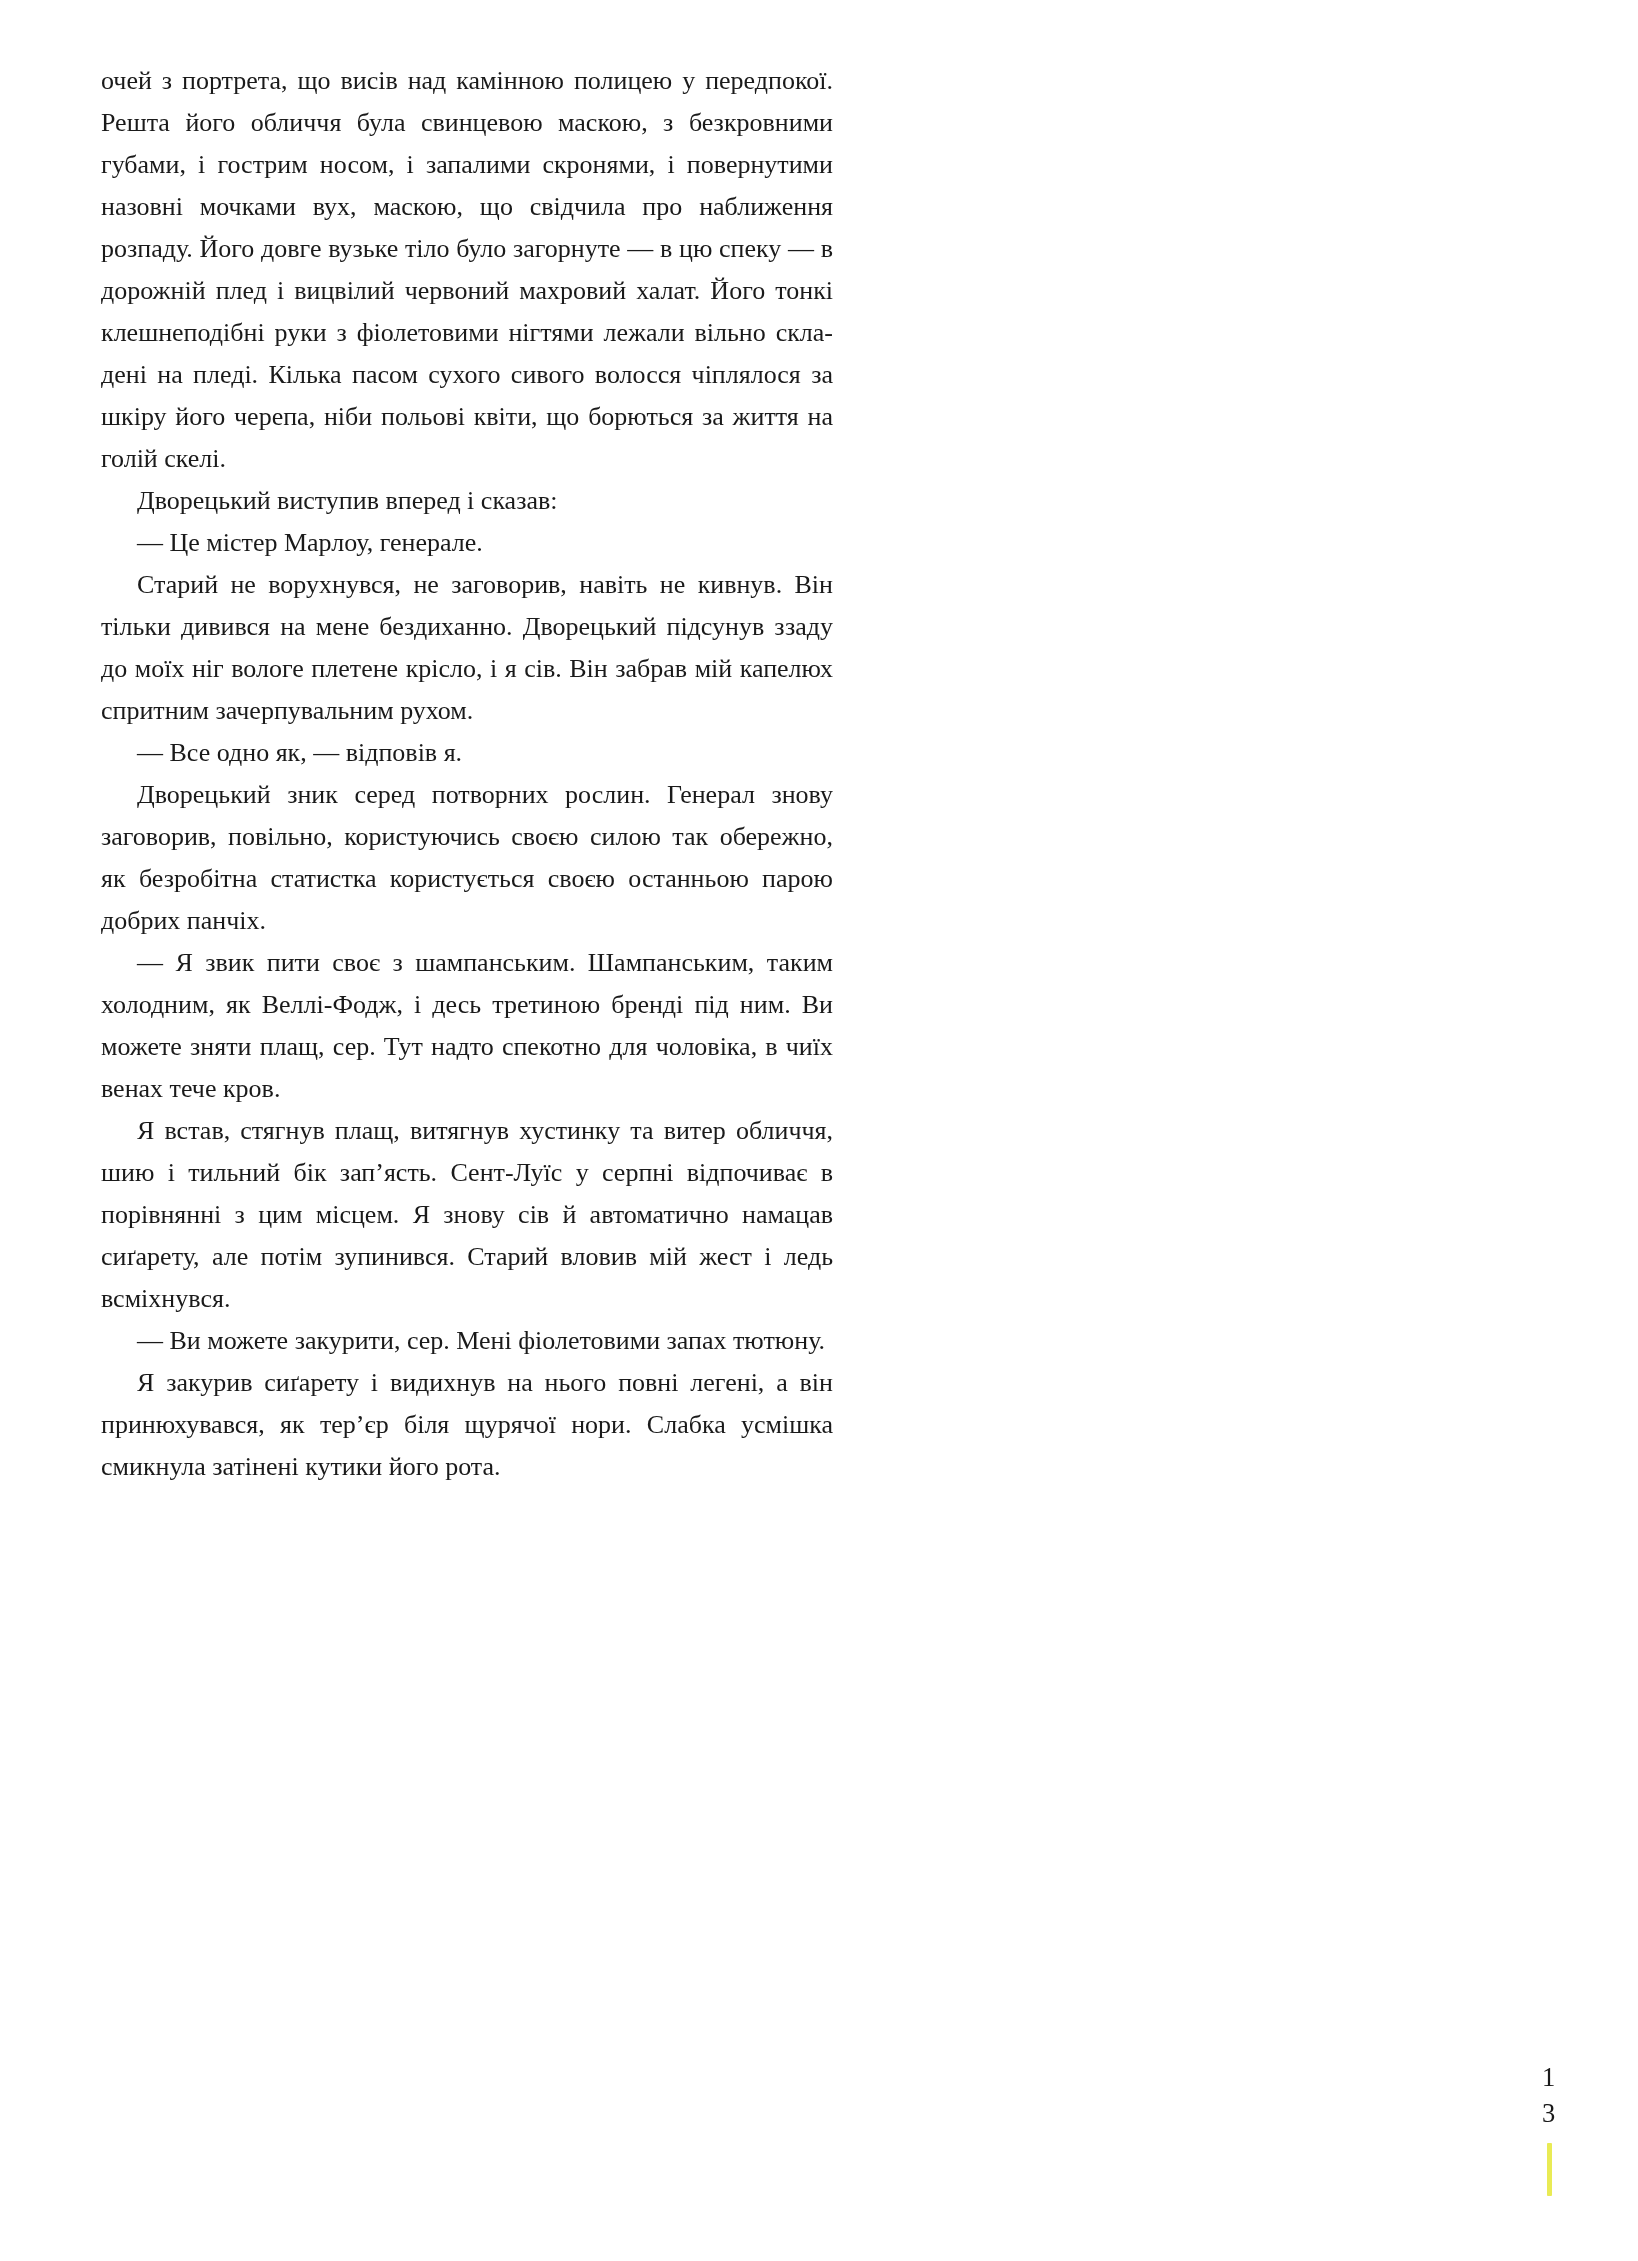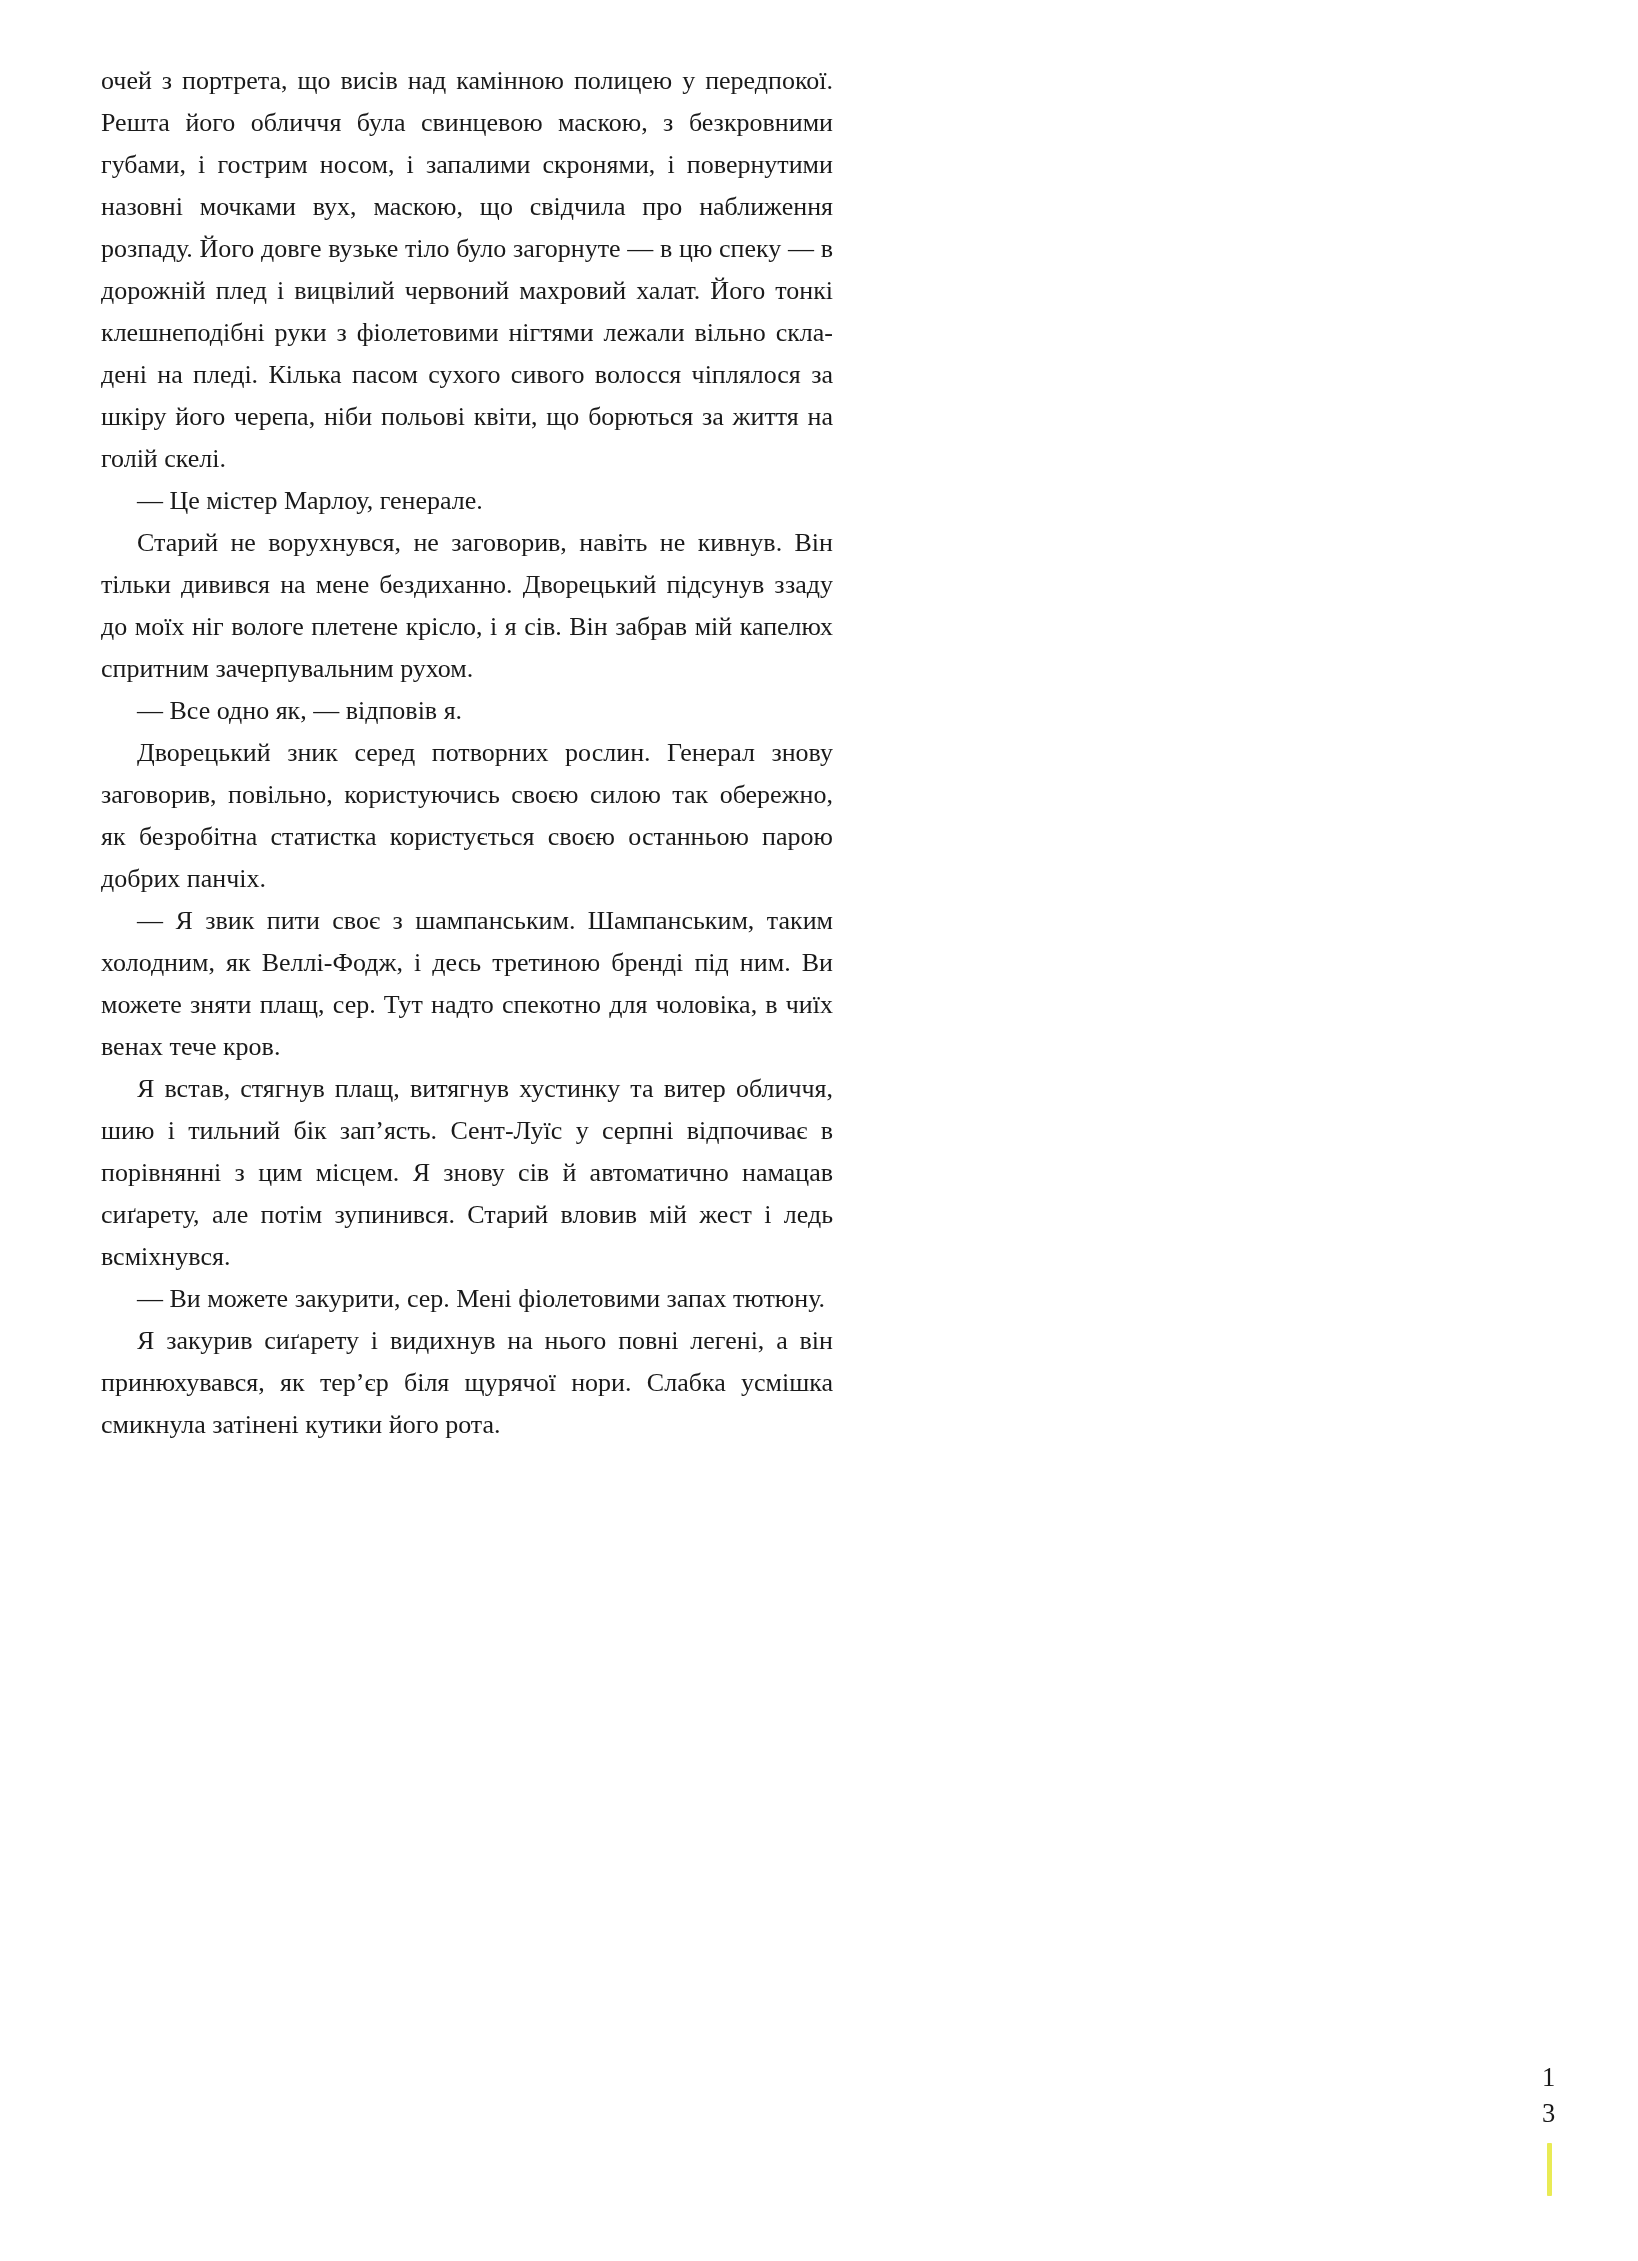--- a/index.html
+++ b/index.html
@@ -79,20 +79,21 @@
   }
 </style>
 </head>
 <body>
 
 <div class="page" style="background: rgb(255, 255, 255);">
 
   <div class="text-column" style="color: rgb(26, 26, 26);">
 
     <p class="para continuation flush-last">очей з портрета, що висів над камінною полицею у передпокої. Решта його обличчя була свинцевою маскою, з безкровними губами, і гострим носом, і запалими скронями, і повернутими назовні мочками вух, маскою, що свідчила про наближення розпаду. Його довге вузьке тіло було загорнуте — в цю спеку — в дорожній плед і вицвілий червоний махровий халат. Його тонкі клешнеподібні руки з фіолетовими нігтями лежали вільно скла­дені на пледі. Кілька пасом сухого сивого волосся чіплялося за шкіру його черепа, ніби польові квіти, що борються за життя на голій скелі.</p>
+    <p class="para flush-last">Дворецький виступив вперед і сказав:</p>
     <p class="para flush-last">— Це містер Марлоу, генерале.</p>
     <p class="para flush-last">Старий не ворухнувся, не заговорив, навіть не кивнув. Він тільки дивився на мене бездиханно. Дворецький підсунув ззаду до моїх ніг вологе плетене крісло, і я сів. Він забрав мій капелюх спритним зачерпувальним рухом.</p>
     <p class="para flush-last">— Все одно як, — відповів я.</p>
     <p class="para flush-last">Дворецький зник серед потворних рослин. Генерал знову заговорив, повільно, користуючись своєю силою так обережно, як безробітна статистка користується своєю останньою парою добрих панчіх.</p>
     <p class="para flush-last">— Я звик пити своє з шампанським. Шампанським, таким холодним, як Веллі-Фодж, і десь третиною бренді під ним. Ви можете зняти плащ, сер. Тут надто спекотно для чоловіка, в чиїх венах тече кров.</p>
     <p class="para flush-last">Я встав, стягнув плащ, витягнув хустинку та витер обличчя, шию і тильний бік зап’ясть. Сент-Луїс у серпні відпочиває в порівнянні з цим місцем. Я знову сів й автоматично намацав сиґарету, але потім зупинився. Старий вловив мій жест і ледь всміхнувся.</p>
     <p class="para flush-last">— Ви можете закурити, сер. Мені фіолетовими запах тютюну.</p>
     <p class="para flush-last">Я закурив сиґарету і видихнув на нього повні легені, а він принюхувався, як тер’єр біля щурячої нори. Слабка усмішка смикнула затінені кутики його рота.</p>
 
   </div>

